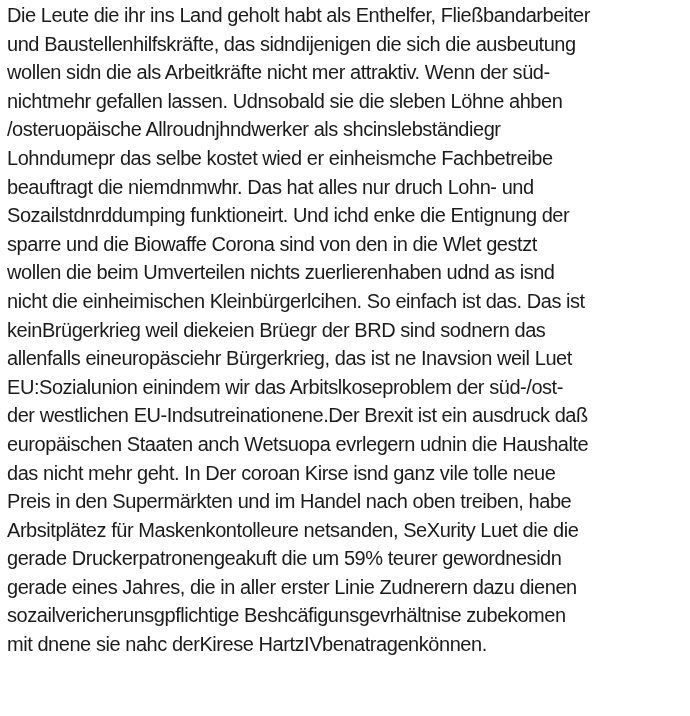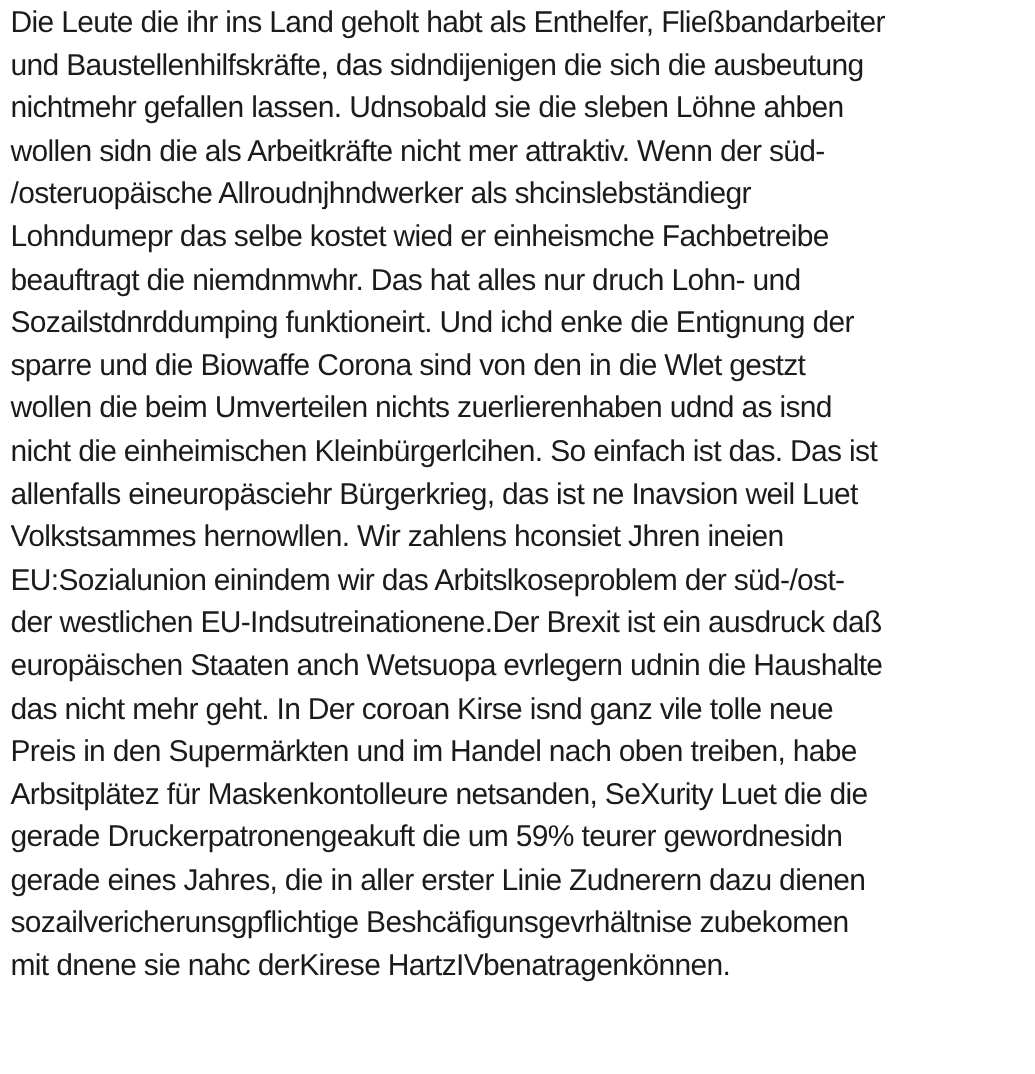--- a/index.html
+++ b/index.html
@@ -33,31 +33,31 @@
     font-stretch: semi-condensed;
   }
 </style>
 </head>
 <body>
 
 <div class="document">
   <div>
       <div class="text-line">Die Leute die ihr ins Land geholt habt als Enthelfer, Fließbandarbeiter</div>
       <div class="text-line">und Baustellenhilfskräfte, das sidndijenigen die sich die ausbeutung</div>
+      <div class="text-line">wollen sidn die als Arbeitkräfte nicht mer attraktiv. Wenn der süd-</div>
       <div class="text-line">nichtmehr gefallen lassen. Udnsobald sie die sleben Löhne ahben</div>
-      <div class="text-line">wollen sidn die als Arbeitkräfte nicht mer attraktiv. Wenn der süd-</div>
       <div class="text-line">/osteruopäische Allroudnjhndwerker als shcinslebständiegr</div>
       <div class="text-line">Lohndumepr das selbe kostet wied er einheismche Fachbetreibe</div>
       <div class="text-line">beauftragt die niemdnmwhr. Das hat alles nur druch Lohn- und</div>
       <div class="text-line">Sozailstdnrddumping funktioneirt. Und ichd enke die Entignung der</div>
       <div class="text-line">sparre und die Biowaffe Corona sind von den in die Wlet gestzt</div>
       <div class="text-line">wollen die beim Umverteilen nichts zuerlierenhaben udnd as isnd</div>
       <div class="text-line">nicht die einheimischen Kleinbürgerlcihen. So einfach ist das. Das ist</div>
+      <div class="text-line">keinBrügerkrieg weil diekeien Brüegr der BRD sind sodnern das</div>
       <div class="text-line">allenfalls eineuropäsciehr Bürgerkrieg, das ist ne Inavsion weil Luet</div>
-      <div class="text-line">Volkstsammes hernowllen. Wir zahlens hconsiet Jhren ineien</div>
       <div class="text-line">EU:Sozialunion einindem wir das Arbitslkoseproblem der süd-/ost-</div>
       <div class="text-line">der westlichen EU-Indsutreinationene.Der Brexit ist ein ausdruck daß</div>
       <div class="text-line">europäischen Staaten anch Wetsuopa evrlegern udnin die Haushalte</div>
       <div class="text-line">das nicht mehr geht. In Der coroan Kirse isnd ganz vile tolle neue</div>
       <div class="text-line">Preis in den Supermärkten und im Handel nach oben treiben, habe</div>
       <div class="text-line">Arbsitplätez für Maskenkontolleure netsanden, SeXurity Luet die die</div>
       <div class="text-line">gerade Druckerpatronengeakuft die um 59% teurer gewordnesidn</div>
       <div class="text-line">gerade eines Jahres, die in aller erster Linie Zudnerern dazu dienen</div>
       <div class="text-line">sozailvericherunsgpflichtige Beshcäfigunsgevrhältnise zubekomen</div>
       <div class="text-line">mit dnene sie nahc derKirese HartzIVbenatragenkönnen.</div>

